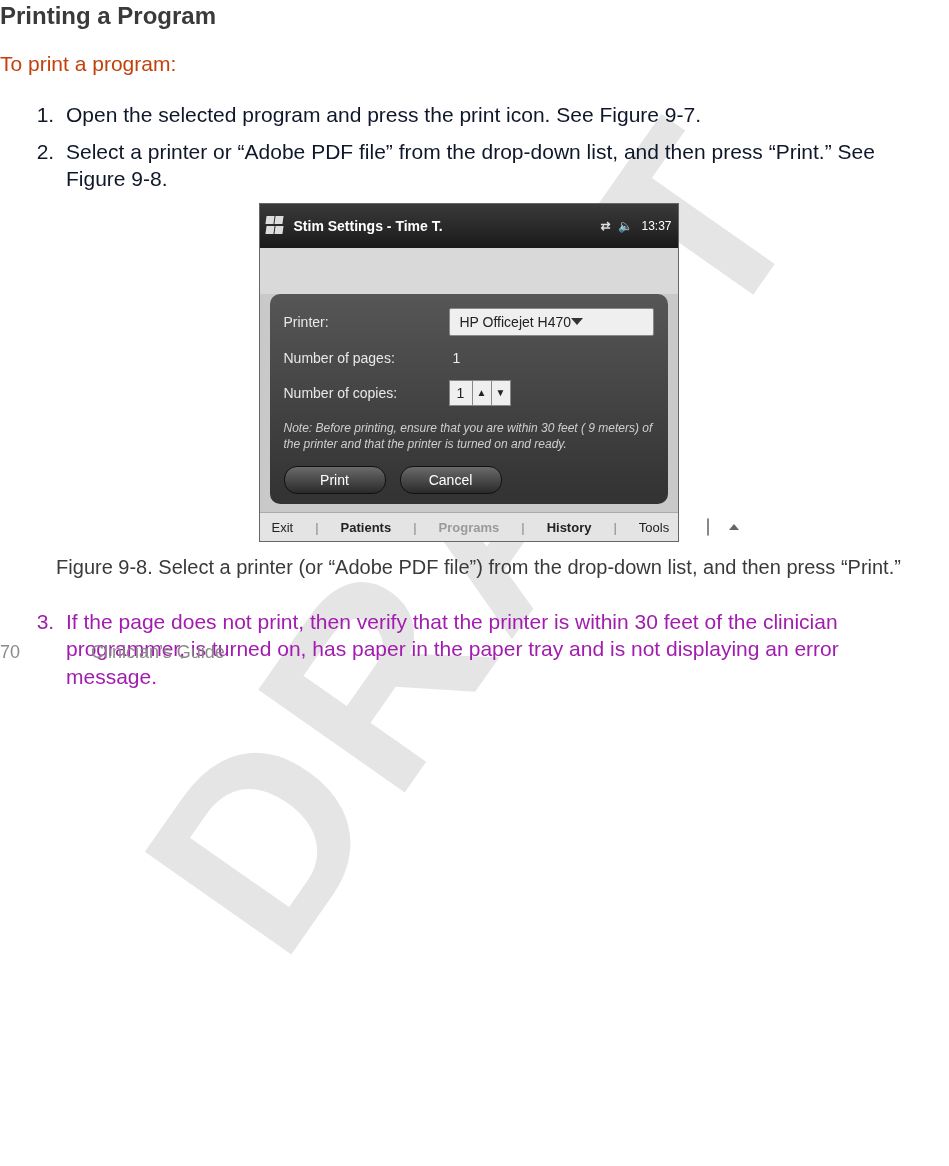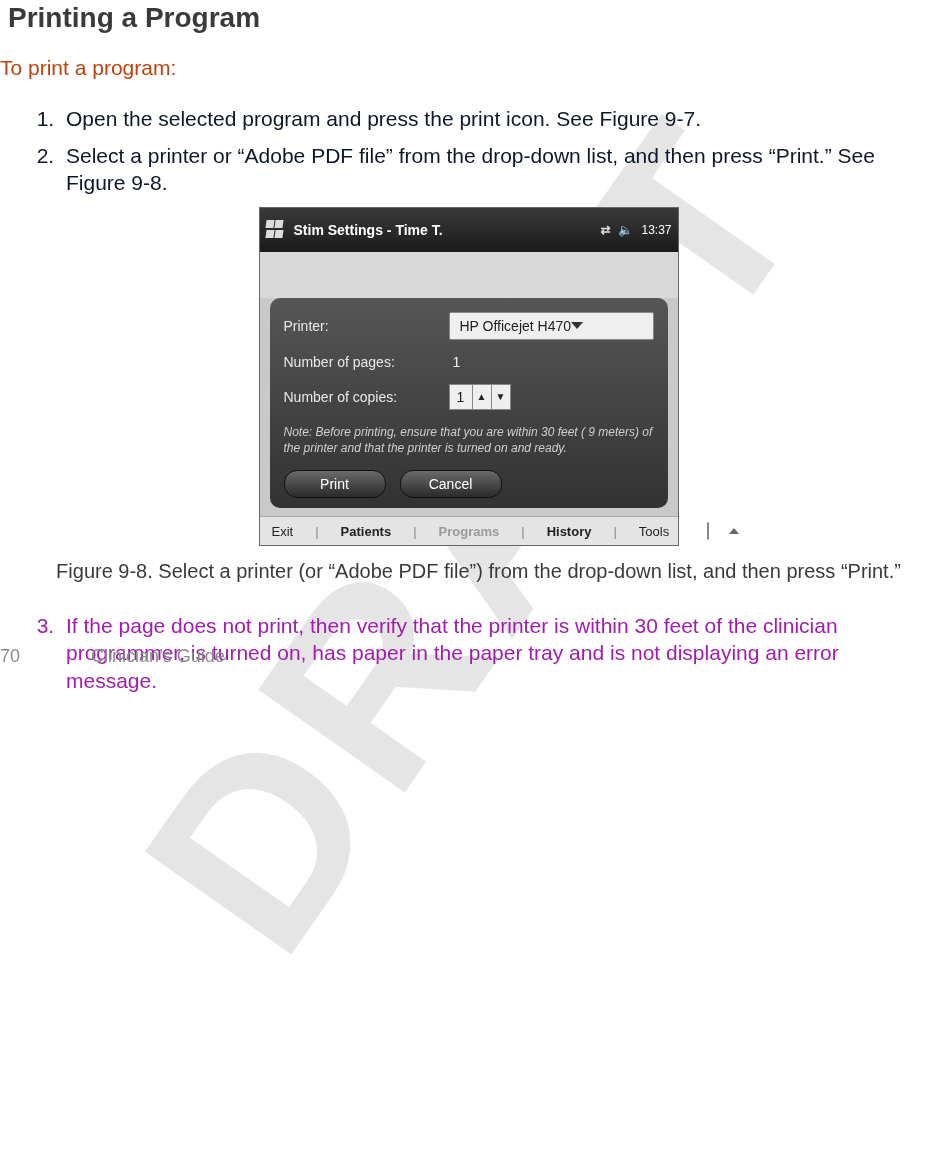--- a/index.html
+++ b/index.html
@@ -26,24 +26,24 @@
     user-select: none;
     font-family: Arial, sans-serif;
   }
   .page {
     position: relative;
     padding: 0 12px 0 0;
     width: 949px;
     box-sizing: border-box;
   }
   h2.section-heading {
-    font-size: 28px;
+    font-size: 24px;
     font-weight: 700;
     color: #3a3a3a;
-    margin: 2px 0 22px 8px;
+    margin: 2px 0 22px 0;
   }
   .intro-line {
     font-size: 21px;
     color: #c2410c;
     margin: 0 0 26px 0;
   }
   ol.steps {
     margin: 0 0 0 30px;
     padding: 0 10px 0 30px;
     font-size: 21px;

